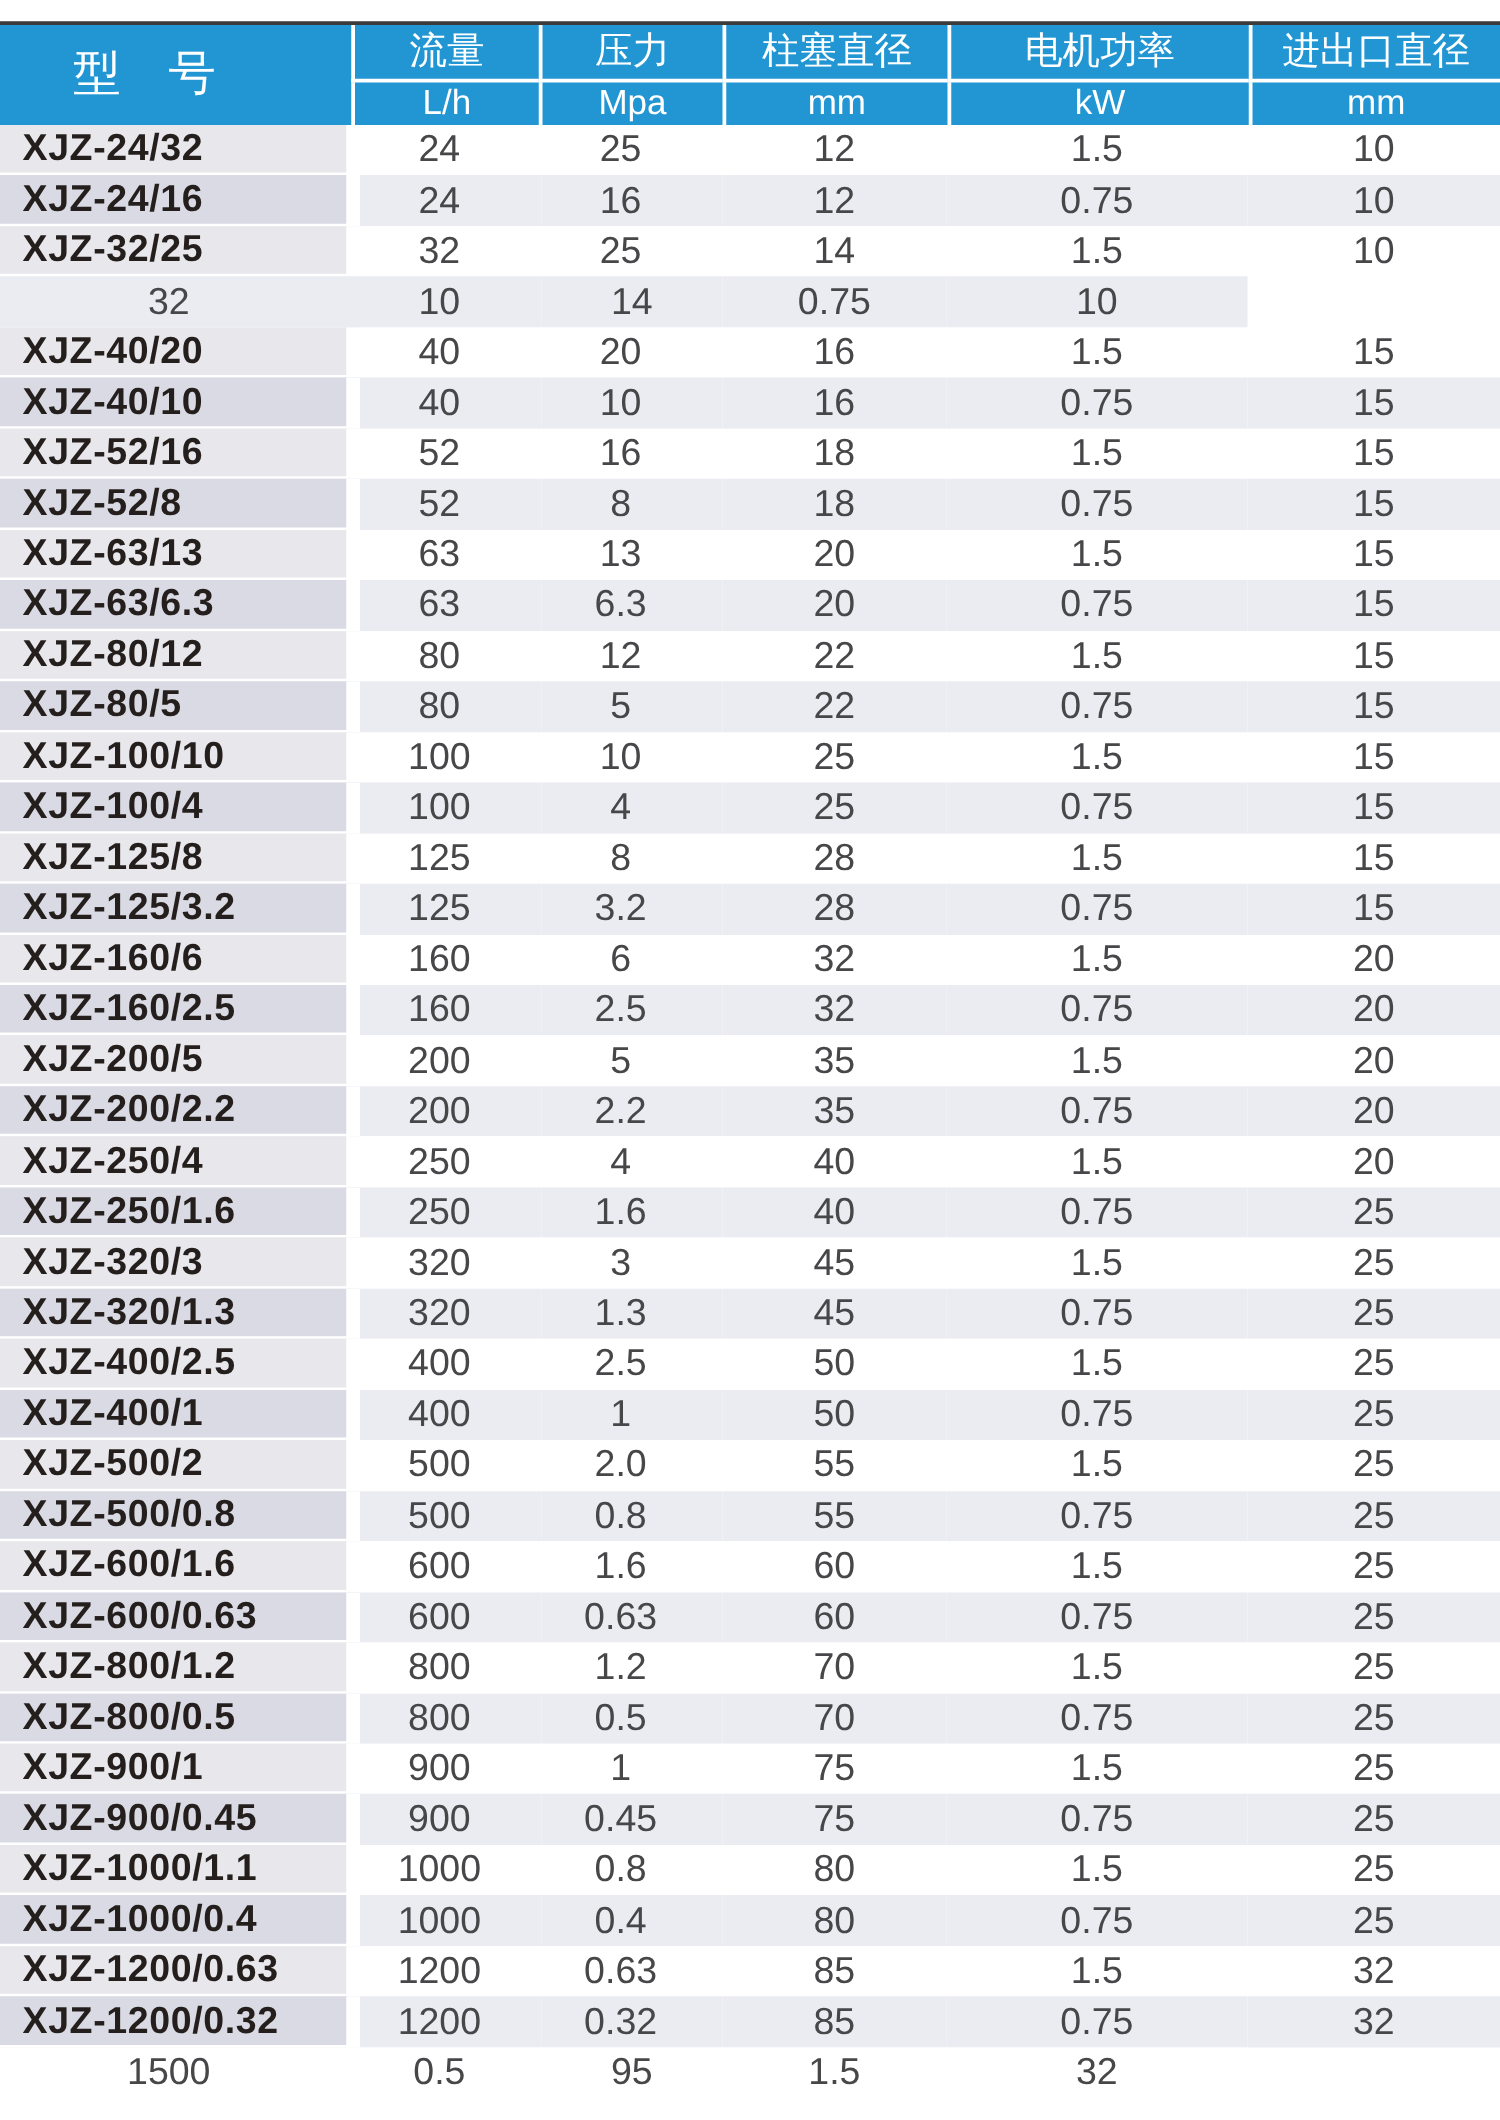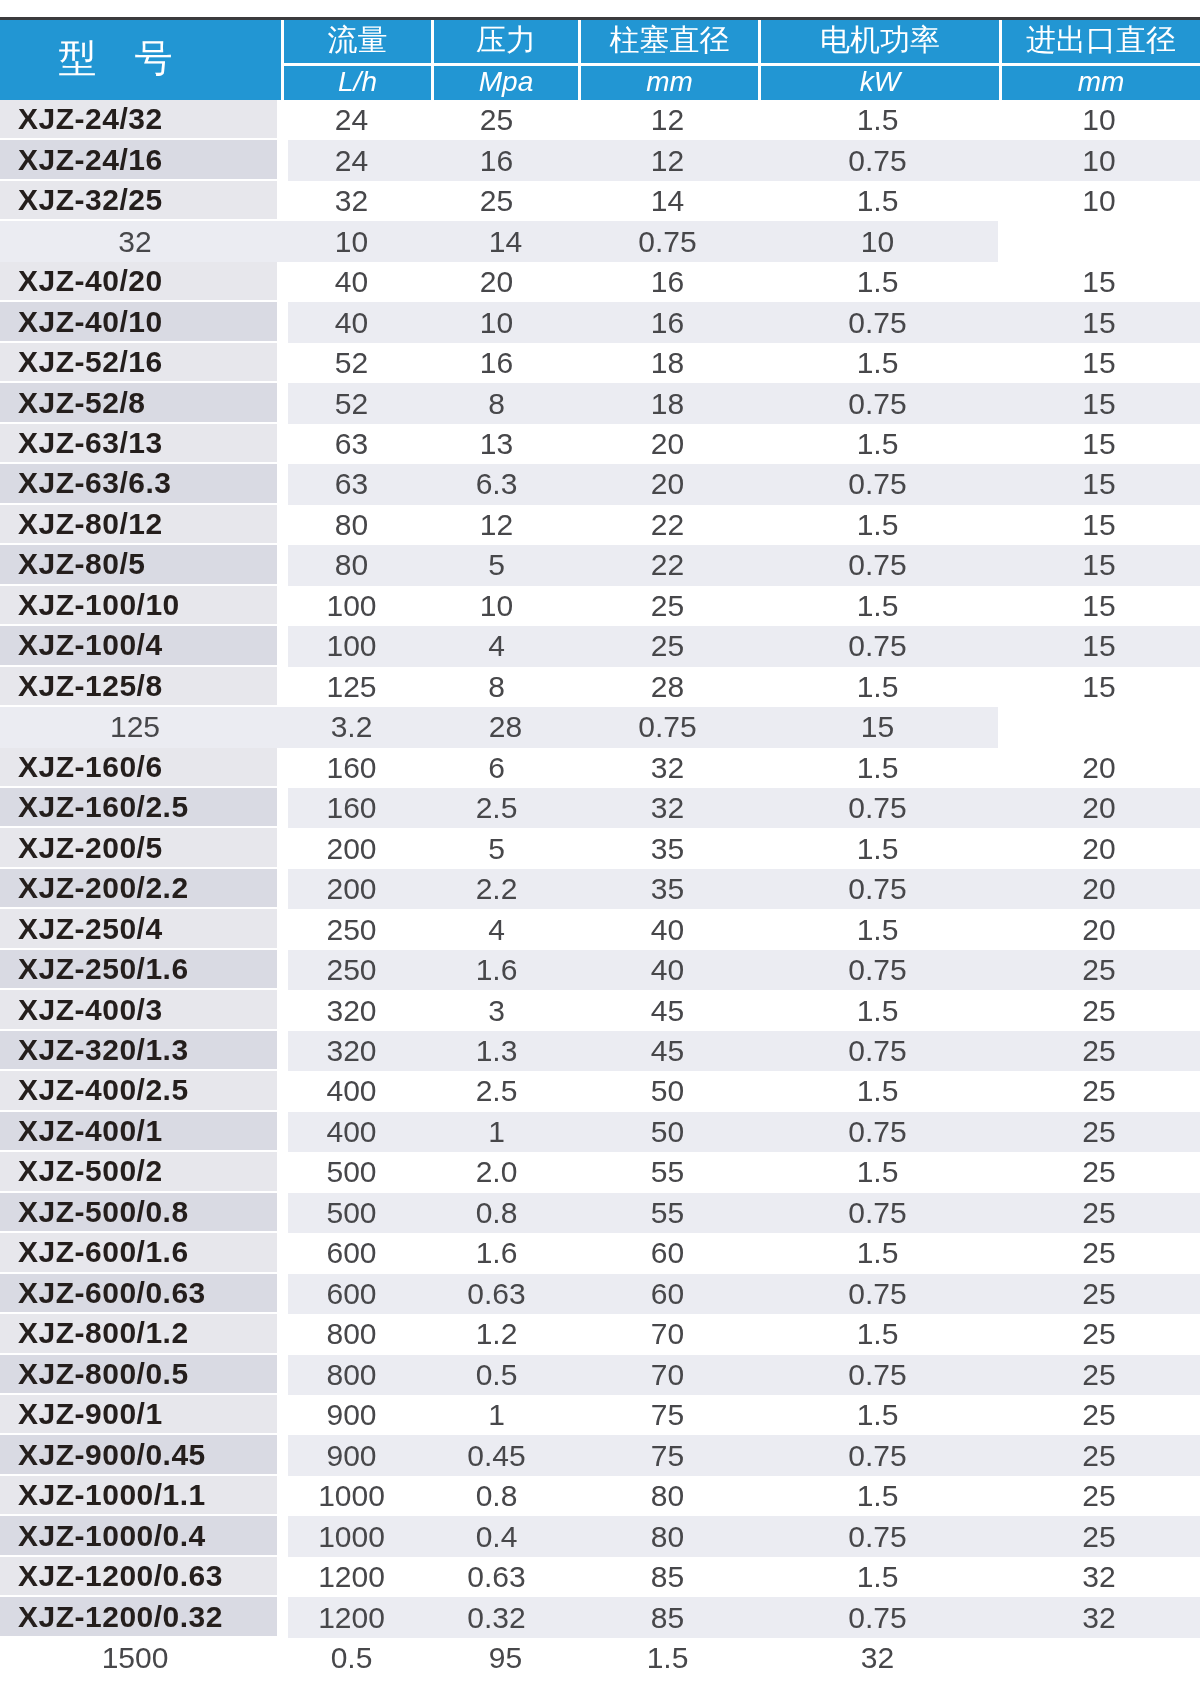--- a/index.html
+++ b/index.html
@@ -54,21 +54,20 @@
     font-size:30px;
     border-left:3px solid #ffffff;
     border-bottom:3px solid #ffffff;
     padding-bottom:2px;
   }
   .th-unit{
     grid-row:2;
     font-size:28px;
     border-left:3px solid #ffffff;
     padding-bottom:3px;
-    font-style:italic;
   }
 
   
   .tbody{
     display:flex;
     flex-direction:column;
     height:1578px;
     width:1200px;
   }
   .trow{
@@ -238,20 +237,21 @@
         </div>
         <div class="trow">
           <div class="td c0">XJZ-125/8</div>
           <div class="td c1">125</div>
           <div class="td c2">8</div>
           <div class="td c3">28</div>
           <div class="td c4">1.5</div>
           <div class="td c5">15</div>
         </div>
         <div class="trow">
+          <div class="td c0">XJZ-125/3.2</div>
           <div class="td c1">125</div>
           <div class="td c2">3.2</div>
           <div class="td c3">28</div>
           <div class="td c4">0.75</div>
           <div class="td c5">15</div>
         </div>
         <div class="trow">
           <div class="td c0">XJZ-160/6</div>
           <div class="td c1">160</div>
           <div class="td c2">6</div>
@@ -293,21 +293,21 @@
         </div>
         <div class="trow">
           <div class="td c0">XJZ-250/1.6</div>
           <div class="td c1">250</div>
           <div class="td c2">1.6</div>
           <div class="td c3">40</div>
           <div class="td c4">0.75</div>
           <div class="td c5">25</div>
         </div>
         <div class="trow">
-          <div class="td c0">XJZ-400/3</div>
+          <div class="td c0">XJZ-320/3</div>
           <div class="td c1">320</div>
           <div class="td c2">3</div>
           <div class="td c3">45</div>
           <div class="td c4">1.5</div>
           <div class="td c5">25</div>
         </div>
         <div class="trow">
           <div class="td c0">XJZ-320/1.3</div>
           <div class="td c1">320</div>
           <div class="td c2">1.3</div>

